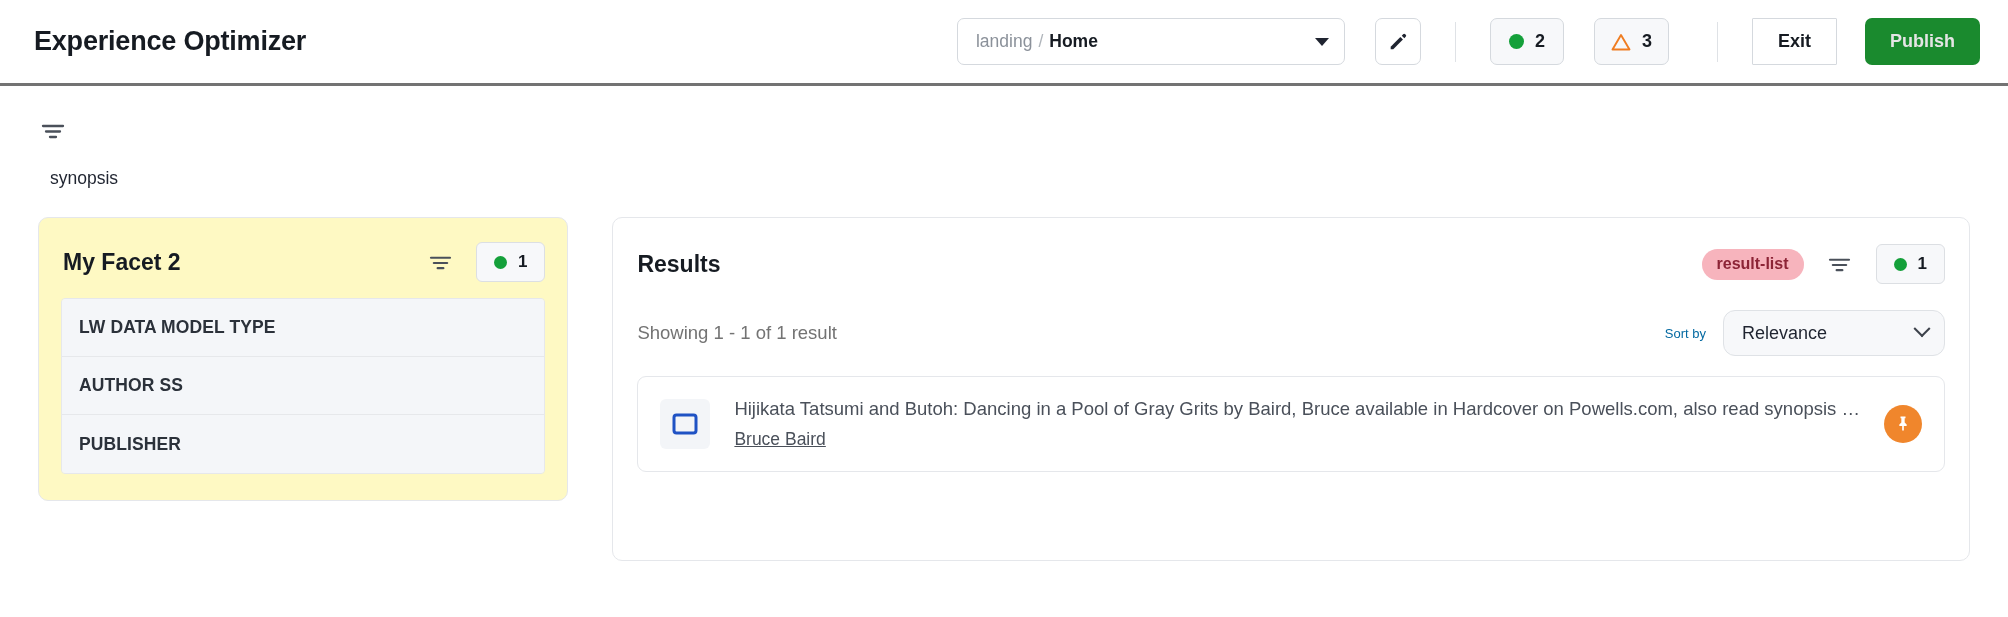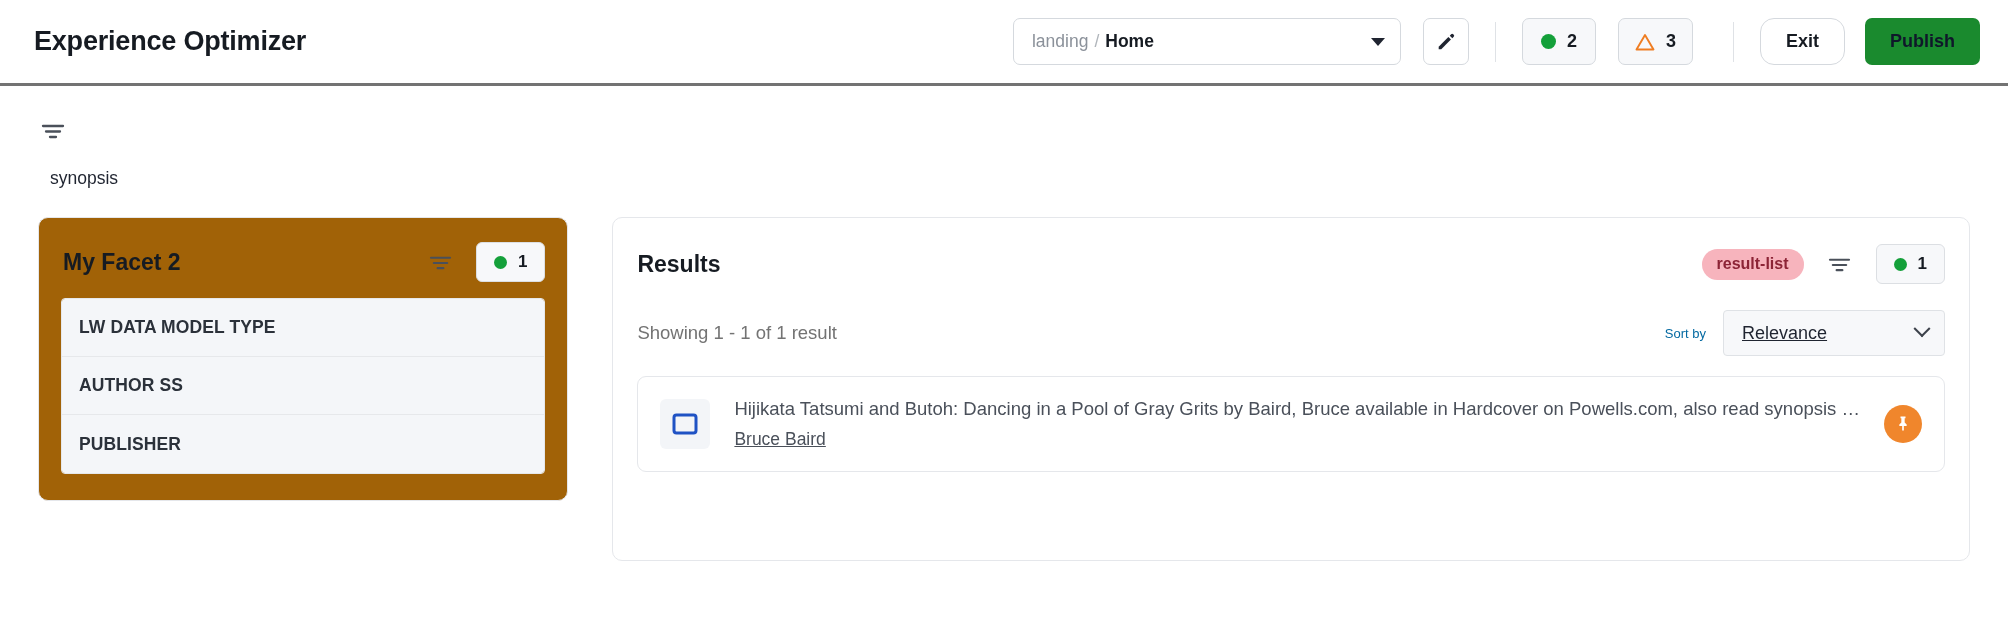--- a/index.html
+++ b/index.html
@@ -26,21 +26,21 @@
   }
   .app-title {
     font-size: 27px;
     font-weight: 700;
     letter-spacing: -0.2px;
     color: #161b22;
   }
   .topbar-right {
     display: flex;
     align-items: center;
-    gap: 8px;
+    gap: 16px;
   }
 
   .breadcrumb-select {
     width: 388px;
     height: 47px;
     border: 1px solid #d5d9de;
     border-radius: 7px;
     background: #fff;
     display: flex;
     align-items: center;
@@ -95,38 +95,38 @@
     border-radius: 50%;
     background: #14a03a;
     display: inline-block;
   }
   .tri-warn { display: inline-block; line-height: 0; }
 
   .btn-exit {
     height: 47px;
     padding: 0 25px;
     border: 1px solid #d5d9de;
-    border-radius: 14px;
+    border-radius: 1px;
     background: #fff;
     font-size: 18px;
     font-weight: 600;
     color: #161b22;
     font-family: inherit;
     cursor: pointer;
     margin-right: 12px;
   }
   .btn-publish {
     height: 47px;
     padding: 0 25px;
     border: none;
     border-radius: 7px;
     background: #1a8a2e;
     font-size: 18px;
     font-weight: 600;
-    color: #0f172a;
+    color: #e5e5e5;
     font-family: inherit;
     cursor: pointer;
   }
 
   
   .search-row {
     display: flex;
     align-items: center;
     padding: 30px 0 0 38px;
     gap: 22px;
@@ -173,21 +173,21 @@
     align-items: flex-start;
     padding: 28px 0 0 0;
     gap: 0;
   }
 
   .facet-panel {
     width: 545px;
     margin-left: 38px;
     border: 1px solid #e5e7eb;
     border-radius: 10px;
-    background: #a16207;
+    background: #fef9c3;
     padding: 24px 22px 26px 22px;
   }
   .facet-head {
     display: flex;
     align-items: center;
     justify-content: space-between;
     margin-bottom: 16px;
     padding-left: 2px;
   }
   .facet-title {
@@ -270,28 +270,27 @@
     justify-content: space-between;
     margin-bottom: 20px;
   }
   .showing-text { font-size: 18.5px; color: #737373; }
   .sort-wrap { display: flex; align-items: center; gap: 17px; }
   .sort-label { font-size: 13px; color: #0369a1; }
   .sort-select {
     width: 222px;
     height: 46px;
     border: 1px solid #dfe2e6;
-    border-radius: 4px;
+    border-radius: 12px;
     background: #f7f8fa;
     display: flex; align-items: center; justify-content: space-between;
     padding: 0 16px 0 18px;
     font-size: 18px;
     color: #1f2430;
     cursor: pointer;
-    text-decoration: underline;
   }
   .chev {
     width: 12px; height: 12px;
     border-right: 2px solid #3c424b;
     border-bottom: 2px solid #3c424b;
     transform: rotate(45deg) translate(-3px,-3px);
   }
 
   .result-card {
     border: 1px solid #e5e7eb;

